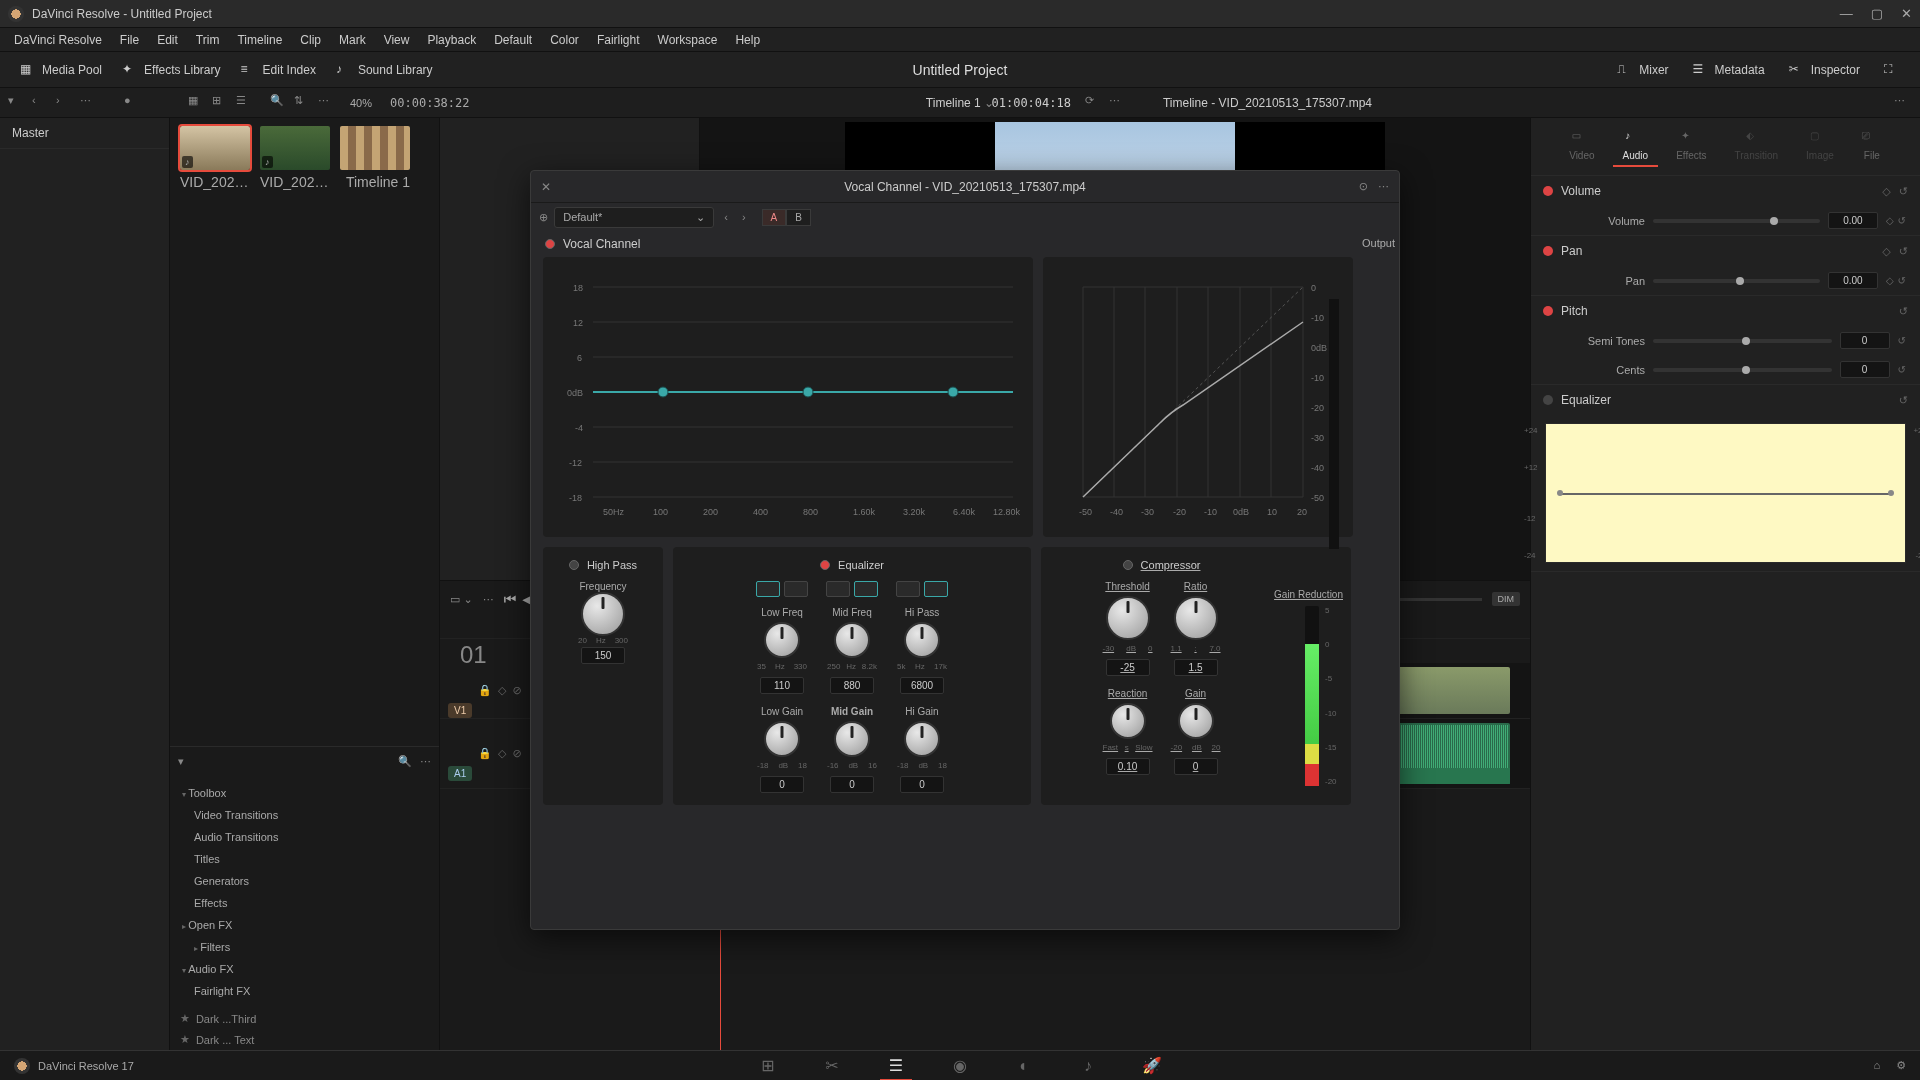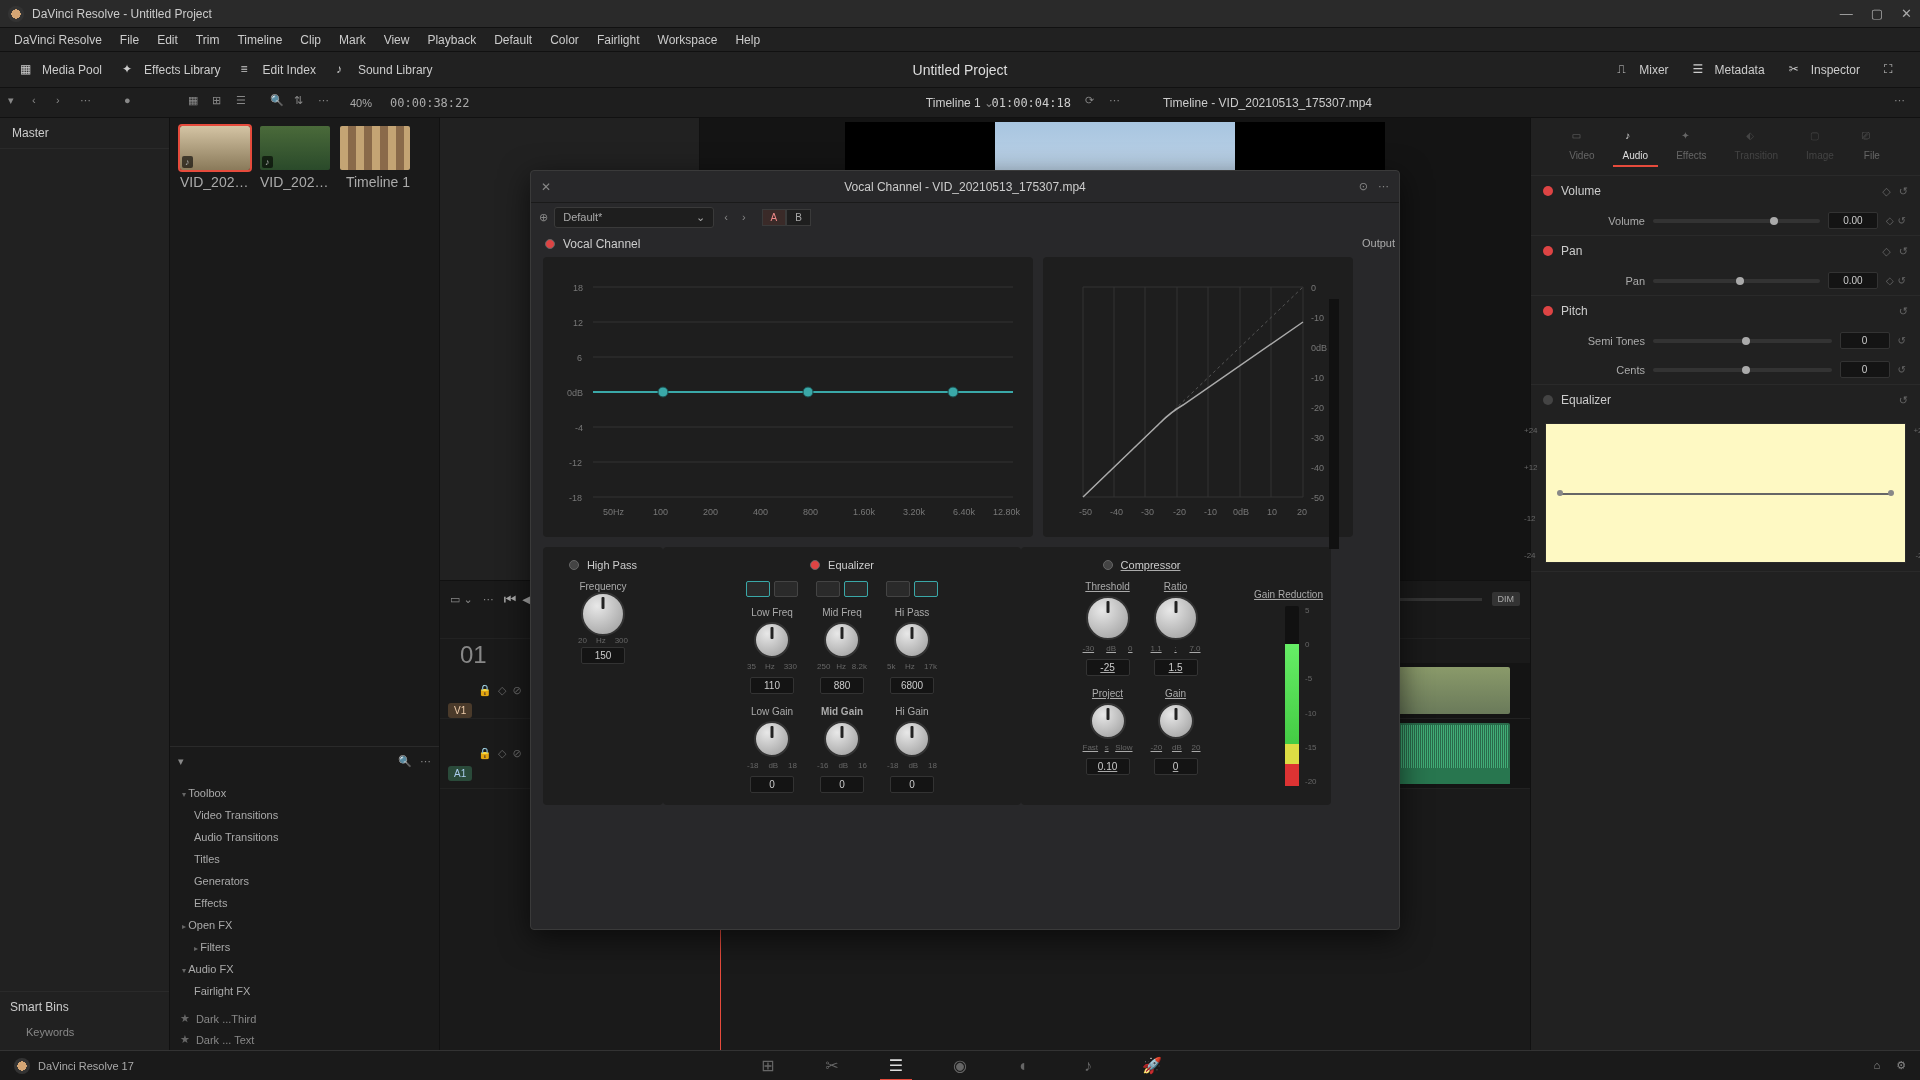--- a/index.html
+++ b/index.html
@@ -92,21 +92,21 @@
 
 
 .eq-svg, .comp-svg { width: 100%; height: 100%; }
 .grid-line { stroke: #333; stroke-width: 1; }
 .axis-label { fill: #777; font-size: 9px; }
 .eq-line { stroke: #3aa8a8; stroke-width: 2; fill: none; }
 .eq-handle { fill: #3aa8a8; stroke: #1a4a4a; stroke-width: 1; }
 .comp-line { stroke: #aaa; stroke-width: 1.5; fill: none; }
 .comp-dashed { stroke: #555; stroke-width: 1; stroke-dasharray: 3,3; fill: none; }
 
-.controls-row { display: flex; padding: 10px 12px; }
+.controls-row { display: flex; gap: 10px; padding: 10px 12px; }
 .ctrl-panel { background: #1e1e1e; border-radius: 4px; padding: 12px 8px; display: flex; flex-direction: column; align-items: center; }
 .panel-header { display: flex; align-items: center; gap: 8px; margin-bottom: 10px; width: 100%; justify-content: center; }
 .hp-panel { width: 120px; }
 .eq-panel { width: 358px; }
 .comp-panel { width: 310px; text-decoration: underline; }
 .knob-group { display: flex; gap: 18px; justify-content: center; }
 .knob-col { display: flex; flex-direction: column; align-items: center; gap: 4px; }
 .knob-label { color: #aaa; font-size: 10px; }
 .knob { width: 36px; height: 36px; border-radius: 50%; background: radial-gradient(circle at 35% 30%, #e8e8e8, #999); position: relative; cursor: pointer; border: 2px solid #333; }
 .knob.big { width: 44px; height: 44px; }
@@ -264,24 +264,20 @@
   <span class="small-icon">⋯</span>
   <span class="inspector-title">Timeline - VID_20210513_175307.mp4</span>
   <span class="small-icon" style="margin-left:auto;">⋯</span>
 </div>
 
 <div class="main">
 
   <div class="left-panel">
     <div class="master-header">Master</div>
     <div class="bin-spacer"></div>
-    <div class="smart-bins">
-      <div class="smart-bins-title">Smart Bins</div>
-      <div class="smart-bins-item">Keywords</div>
-    </div>
   </div>
 
   <div style="width:270px; display:flex; flex-direction:column; background:#1a1a1a; border-right:1px solid #111;">
     <div class="media-thumbs">
       <div class="thumb selected">
         <div class="thumb-img" style="background:linear-gradient(#d4c4a4,#8a7a5a);">
             <span class="thumb-audio-badge">♪</span>
           </div>
         <div class="thumb-label">VID_202105...</div>
       </div>
@@ -700,21 +696,21 @@
         <div class="knob-group">
           <div class="knob-col">
             <div class="knob-label">Threshold</div>
             <div class="knob big"></div>
             <div class="knob-range">
                 <span>-30</span>
                 <span>dB</span>
                 <span>0</span>
               </div>
             <div class="knob-value">-25</div>
-            <div class="knob-label" style="margin-top:8px;">Project</div>
+            <div class="knob-label" style="margin-top:8px;">Reaction</div>
             <div class="knob"></div>
             <div class="knob-range">
                 <span>Fast</span>
                 <span>s</span>
                 <span>Slow</span>
               </div>
             <div class="knob-value">0.10</div>
           </div>
           <div class="knob-col">
             <div class="knob-label">Ratio</div>

